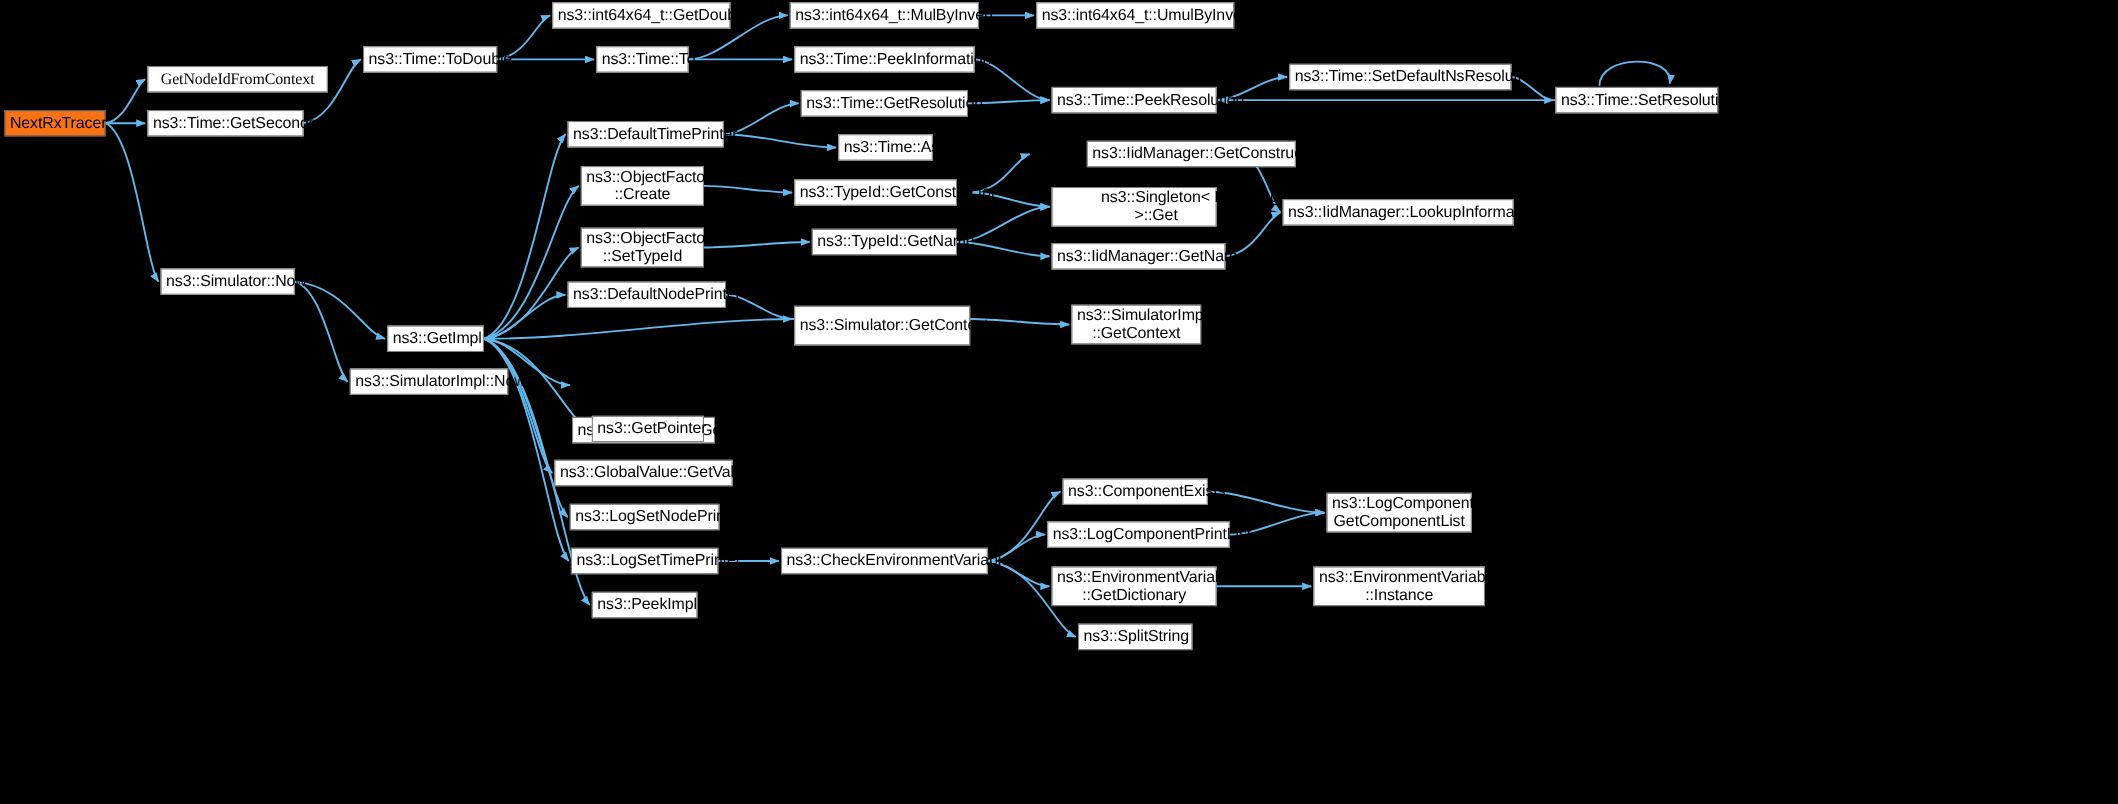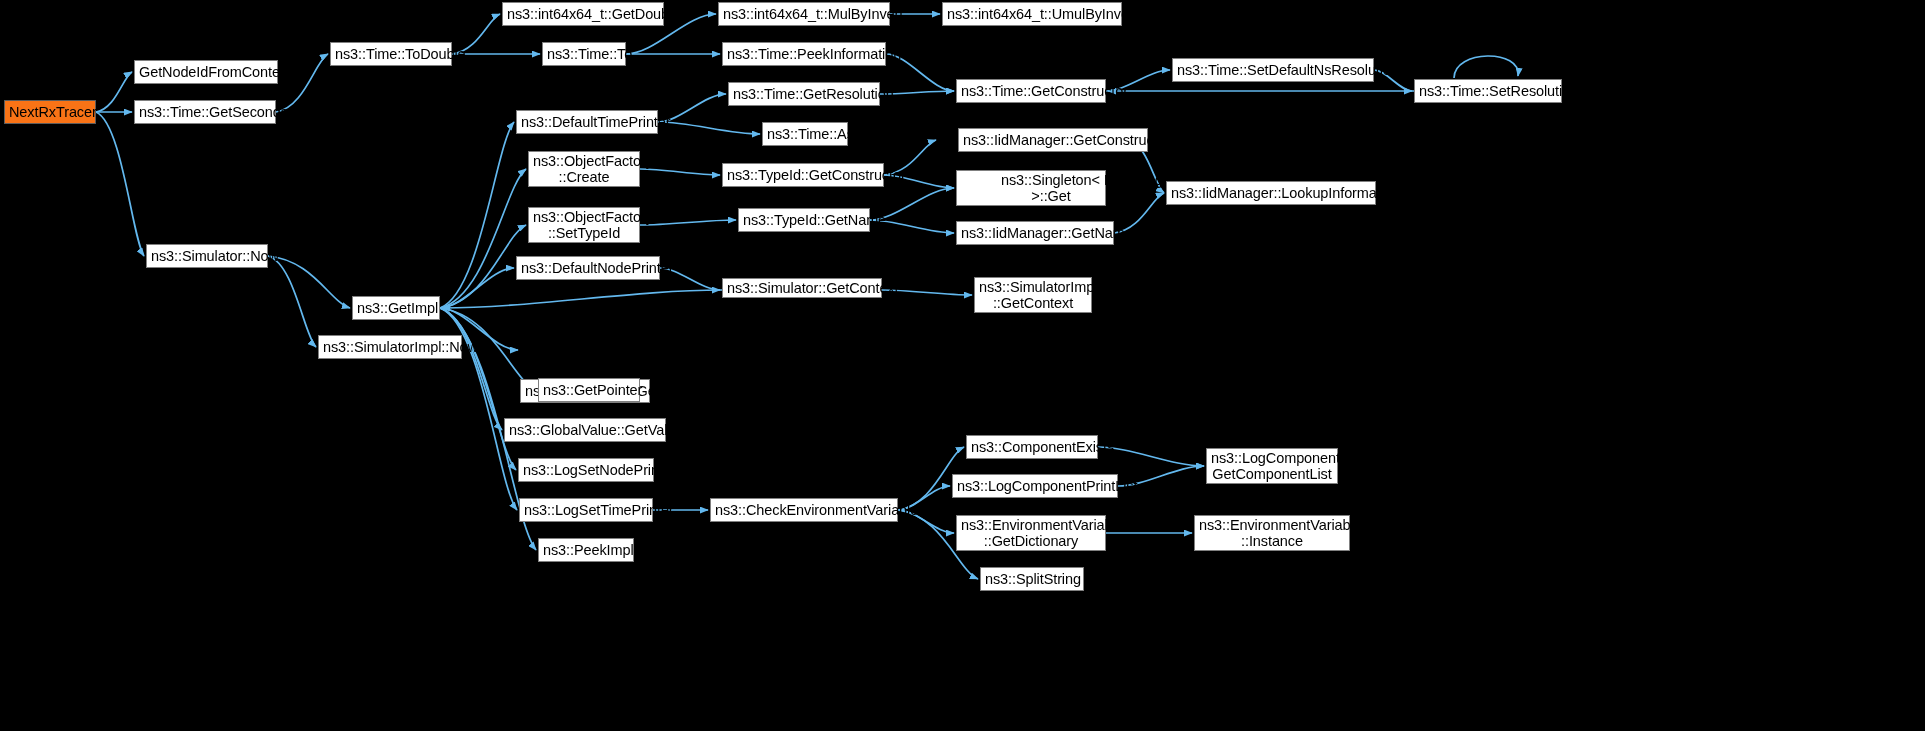--- a/index.html
+++ b/index.html
@@ -103,47 +103,47 @@
       <path d="M653,510 C670.6,510 690.4,510 708,510" fill="none" stroke="#63b8ee" stroke-width="1.7" marker-end="url(#ah)"></path>
       <path d="M898,510 C934.3,504.96 947.665,454.56 964,447" fill="none" stroke="#63b8ee" stroke-width="1.7" marker-end="url(#ah)"></path>
       <path d="M898,510 C914.64,510 933.36,486 950,486" fill="none" stroke="#63b8ee" stroke-width="1.7" marker-end="url(#ah)"></path>
       <path d="M898,510 C915.92,510 936.08,533 954,533" fill="none" stroke="#63b8ee" stroke-width="1.7" marker-end="url(#ah)"></path>
       <path d="M898,510 C942,515.52 958.2,570.72 978,579" fill="none" stroke="#63b8ee" stroke-width="1.7" marker-end="url(#ah)"></path>
       <path d="M1098,447 C1131.92,447 1170.08,466 1204,466" fill="none" stroke="#63b8ee" stroke-width="1.7" marker-end="url(#ah)"></path>
       <path d="M1118,486 C1145.52,486 1176.48,466 1204,466" fill="none" stroke="#63b8ee" stroke-width="1.7" marker-end="url(#ah)"></path>
       <path d="M1106,533 C1133.52,533 1164.48,533 1192,533" fill="none" stroke="#63b8ee" stroke-width="1.7" marker-end="url(#ah)"></path>
     </svg>
 <div class="node root" style="left: 4px; top: 100px; width: 92px; height: 24px;"><span class="lbl">NextRxTracer</span></div>
-    <div class="node" style="left: 134px; top: 60px; width: 144px; height: 24px;"><span class="lbl">GetNodeIdFromContext</span></div>
+    <div class="node" style="left: 134px; top: 60px; width: 164px; height: 24px; font-family: Liberation Serif, serif;"><span class="lbl">GetNodeIdFromContext</span></div>
     <div class="node" style="left: 134px; top: 100px; width: 142px; height: 24px;"><span class="lbl">ns3::Time::GetSeconds</span></div>
     <div class="node" style="left: 330px; top: 42px; width: 122px; height: 24px;"><span class="lbl">ns3::Time::ToDouble</span></div>
     <div class="node" style="left: 502px; top: 2px; width: 162px; height: 24px;"><span class="lbl">ns3::int64x64_t::GetDouble</span></div>
     <div class="node" style="left: 542px; top: 42px; width: 84px; height: 24px;"><span class="lbl">ns3::Time::To</span></div>
     <div class="node" style="left: 718px; top: 2px; width: 172px; height: 24px;"><span class="lbl">ns3::int64x64_t::MulByInvert</span></div>
     <div class="node" style="left: 942px; top: 2px; width: 180px; height: 24px;"><span class="lbl">ns3::int64x64_t::UmulByInvert</span></div>
     <div class="node" style="left: 722px; top: 42px; width: 164px; height: 24px;"><span class="lbl">ns3::Time::PeekInformation</span></div>
     <div class="node" style="left: 728px; top: 82px; width: 152px; height: 24px;"><span class="lbl">ns3::Time::GetResolution</span></div>
-    <div class="node" style="left: 956px; top: 79px; width: 150px; height: 24px;"><span class="lbl">ns3::Time::GetConstructor</span></div>
+    <div class="node" style="left: 956px; top: 79px; width: 150px; height: 24px;"><span class="lbl">ns3::Time::PeekResolution</span></div>
     <div class="node" style="left: 1172px; top: 58px; width: 202px; height: 24px;"><span class="lbl">ns3::Time::SetDefaultNsResolution</span></div>
     <div class="node" style="left: 1414px; top: 79px; width: 148px; height: 24px;"><span class="lbl">ns3::Time::SetResolution</span></div>
     <div class="node" style="left: 516px; top: 110px; width: 142px; height: 24px;"><span class="lbl">ns3::DefaultTimePrinter</span></div>
     <div class="node" style="left: 762px; top: 122px; width: 86px; height: 24px;"><span class="lbl">ns3::Time::As</span></div>
     <div class="node" style="left: 528px; top: 151px; width: 112px; height: 36px;"><span class="lbl">ns3::ObjectFactory
 ::Create</span></div>
-    <div class="node" style="left: 722px; top: 163px; width: 162px; height: 24px;"><span class="lbl">ns3::TypeId::GetConstructor</span></div>
-    <div class="node" style="left: 958px; top: 128px; width: 190px; height: 24px;"><span class="lbl">ns3::IidManager::GetConstructor</span></div>
+    <div class="node" style="left: 722px; top: 163px; width: 148px; height: 24px;"><span class="lbl">ns3::TypeId::GetConstructor</span></div>
+    <div class="node" style="left: 988px; top: 128px; width: 190px; height: 24px;"><span class="lbl">ns3::IidManager::GetConstructor</span></div>
     <div class="node" style="left: 956px; top: 170px; width: 150px; height: 36px; padding-left: 44px;"><span class="lbl">ns3::Singleton&lt; IidManager
 &gt;::Get</span></div>
     <div class="node" style="left: 1166px; top: 181px; width: 210px; height: 24px;"><span class="lbl">ns3::IidManager::LookupInformation</span></div>
     <div class="node" style="left: 528px; top: 207px; width: 112px; height: 36px;"><span class="lbl">ns3::ObjectFactory
 ::SetTypeId</span></div>
     <div class="node" style="left: 738px; top: 208px; width: 132px; height: 24px;"><span class="lbl">ns3::TypeId::GetName</span></div>
     <div class="node" style="left: 956px; top: 221px; width: 158px; height: 24px;"><span class="lbl">ns3::IidManager::GetName</span></div>
     <div class="node" style="left: 516px; top: 256px; width: 144px; height: 24px;"><span class="lbl">ns3::DefaultNodePrinter</span></div>
-    <div class="node" style="left: 722px; top: 278px; width: 160px; height: 20px;"><span class="lbl">ns3::Simulator::GetContext</span></div>
+    <div class="node" style="left: 722px; top: 278px; width: 160px; height: 36px;"><span class="lbl">ns3::Simulator::GetContext</span></div>
     <div class="node" style="left: 974px; top: 277px; width: 118px; height: 36px;"><span class="lbl">ns3::SimulatorImpl
 ::GetContext</span></div>
     <div class="node" style="left: 146px; top: 244px; width: 122px; height: 24px; text-align: right;"><span class="lbl">ns3::Simulator::Now</span></div>
     <div class="node" style="left: 352px; top: 296px; width: 88px; height: 24px;"><span class="lbl">ns3::GetImpl</span></div>
     <div class="node" style="left: 318px; top: 335px; width: 144px; height: 24px;"><span class="lbl">ns3::SimulatorImpl::Now</span></div>
     <div class="node" style="left: 520px; top: 338px; width: 130px; height: 24px; margin-top: 41px;"><span class="lbl">ns3::StringValue::Get</span></div>
     <div class="node" style="left: 538px; top: 378px; width: 102px; height: 24px;"><span class="lbl">ns3::GetPointer</span></div>
     <div class="node" style="left: 504px; top: 418px; width: 162px; height: 24px;"><span class="lbl">ns3::GlobalValue::GetValue</span></div>
     <div class="node" style="left: 518px; top: 458px; width: 136px; height: 24px;"><span class="lbl">ns3::LogSetNodePrinter</span></div>
     <div class="node" style="left: 519px; top: 498px; width: 134px; height: 24px;"><span class="lbl">ns3::LogSetTimePrinter</span></div>

